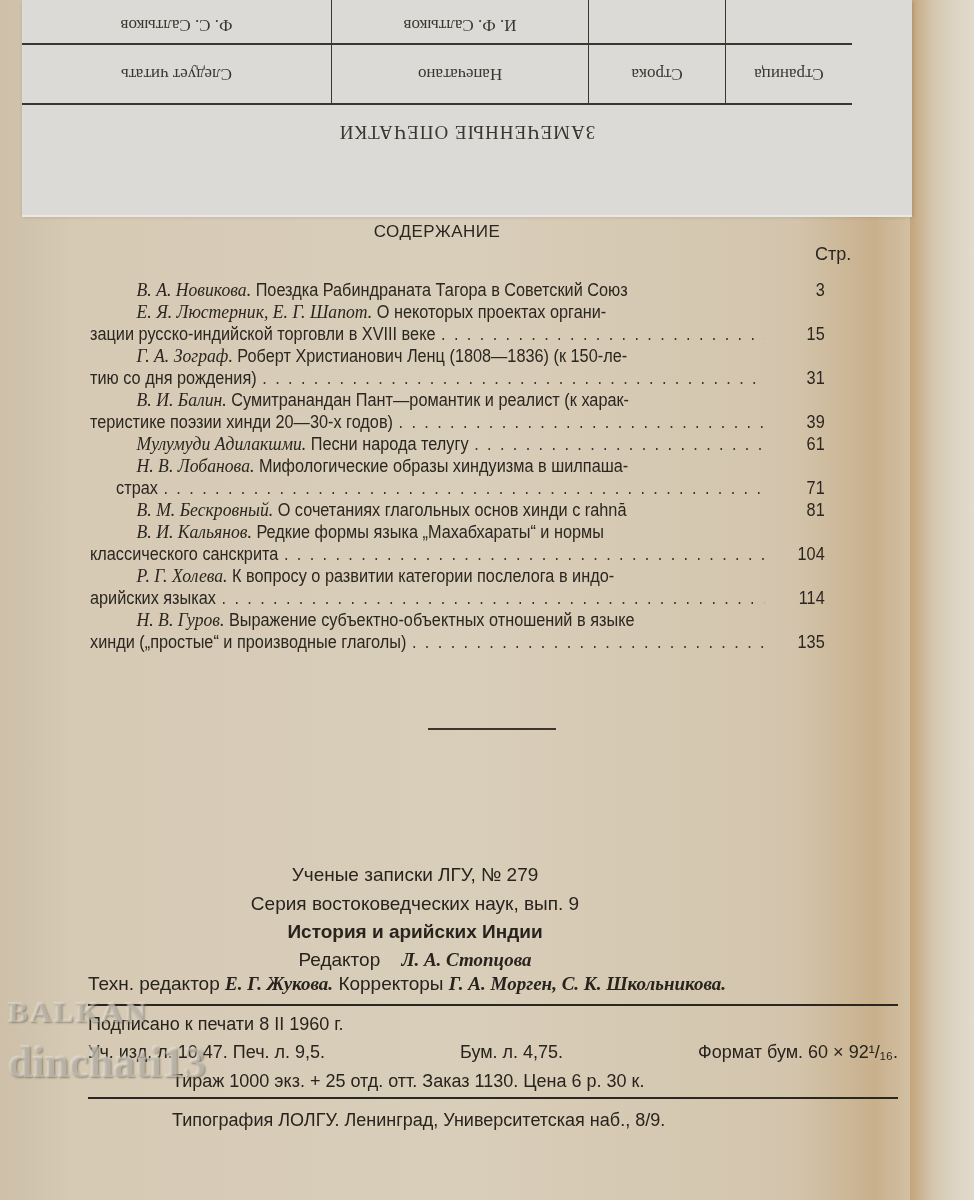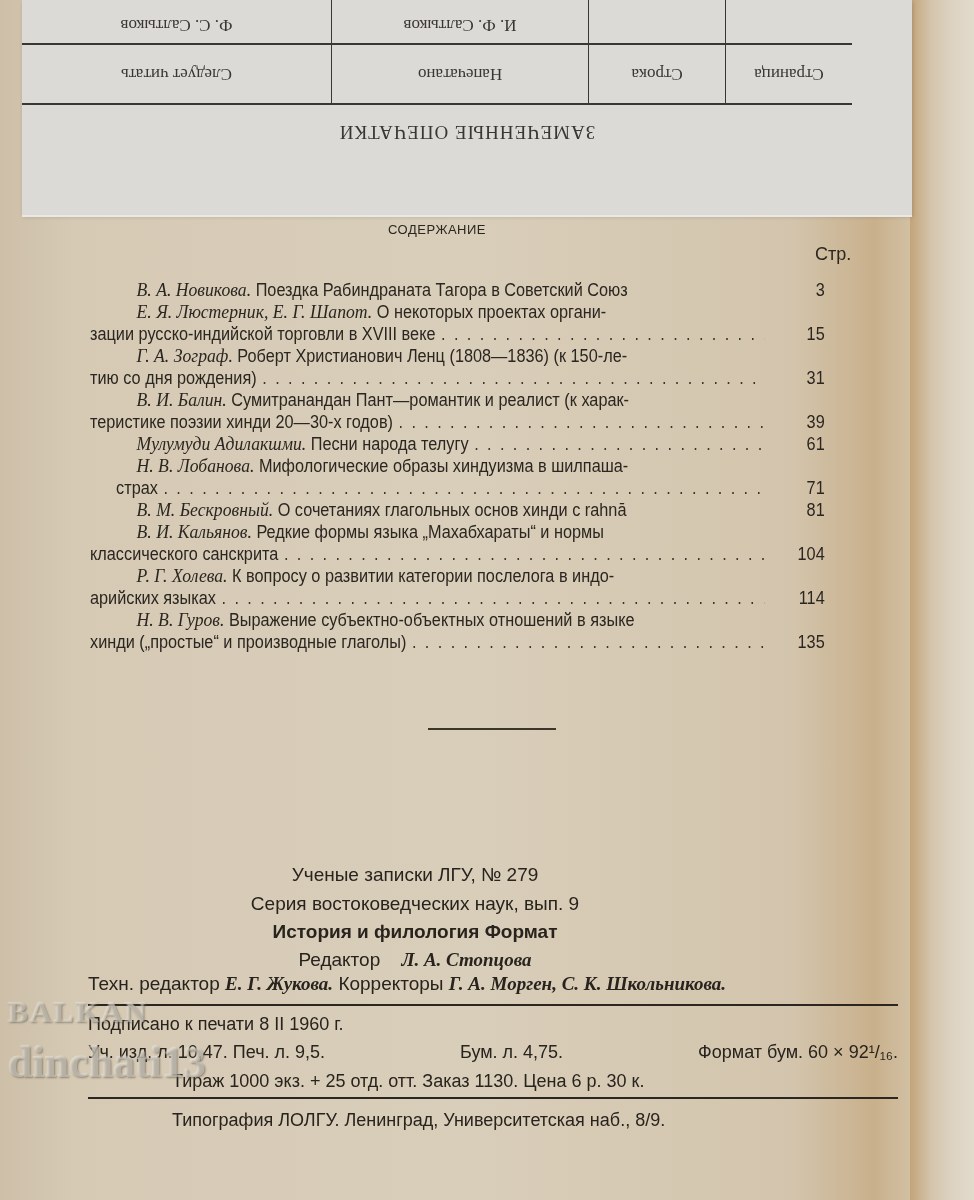--- a/index.html
+++ b/index.html
@@ -40,21 +40,21 @@
       border-left: 1.5px solid #3a3733; height: 60px; text-align: center; padding: 0 8px;
     }
     .errata-table td:first-child { border-left: none; }
     .errata-table tr.head td { border-top: 2px solid #3a3733; border-bottom: 2px solid #3a3733; height: 58px; }
     .errata-table tr.row td { height: 60px; vertical-align: top; padding-top: 8px; }
 
     
     .toc-title {
       position: absolute; left: 0; width: 874px; top: 222px; text-align: center;
       font-family: "Liberation Sans", "DejaVu Sans", sans-serif;
-      font-size: 13px; letter-spacing: 0.5px; color: #2b2620;
+      font-size: 17px; letter-spacing: 0.5px; color: #2b2620;
     }
     .page-col-label {
       position: absolute; left: 815px; top: 244px; font-size: 18px;
       font-family: "Liberation Sans", sans-serif;
     }
     .toc {
       position: absolute; left: 90px; top: 279px; width: 800px;
       font-family: "Liberation Sans", "DejaVu Sans", sans-serif;
       font-size: 17.5px; line-height: 22px; transform: scaleX(0.93); transform-origin: left top;
     }
@@ -212,21 +212,21 @@
       </div>
     <span class="pnum" style="top:22px">135</span>
   </div>
 </div>
 
 <div class="ornament-rule"></div>
 
 <div class="colophon">
   <div class="c-center" style="top:864px">Ученые записки ЛГУ, № 279</div>
   <div class="c-center" style="top:893px">Серия востоковедческих наук, вып. 9</div>
-  <div class="c-center c-bold" style="top:921px">История и филология Формат</div>
+  <div class="c-center c-bold" style="top:921px">История и арийских Индии</div>
   <div class="c-center" style="top:949px">
     <span>Редактор</span>&nbsp;&nbsp;&nbsp;
     <span class="it">Л. А. Стопцова</span>
   </div>
   <div style="position:absolute; left:88px; top:973px; width:820px; white-space:nowrap;">
     <span>Техн. редактор</span>
     <span class="it">Е. Г. Жукова.</span>
     <span>Корректоры</span>
     <span class="it">Г. А. Морген, С. К. Школьникова.</span>
   </div>

